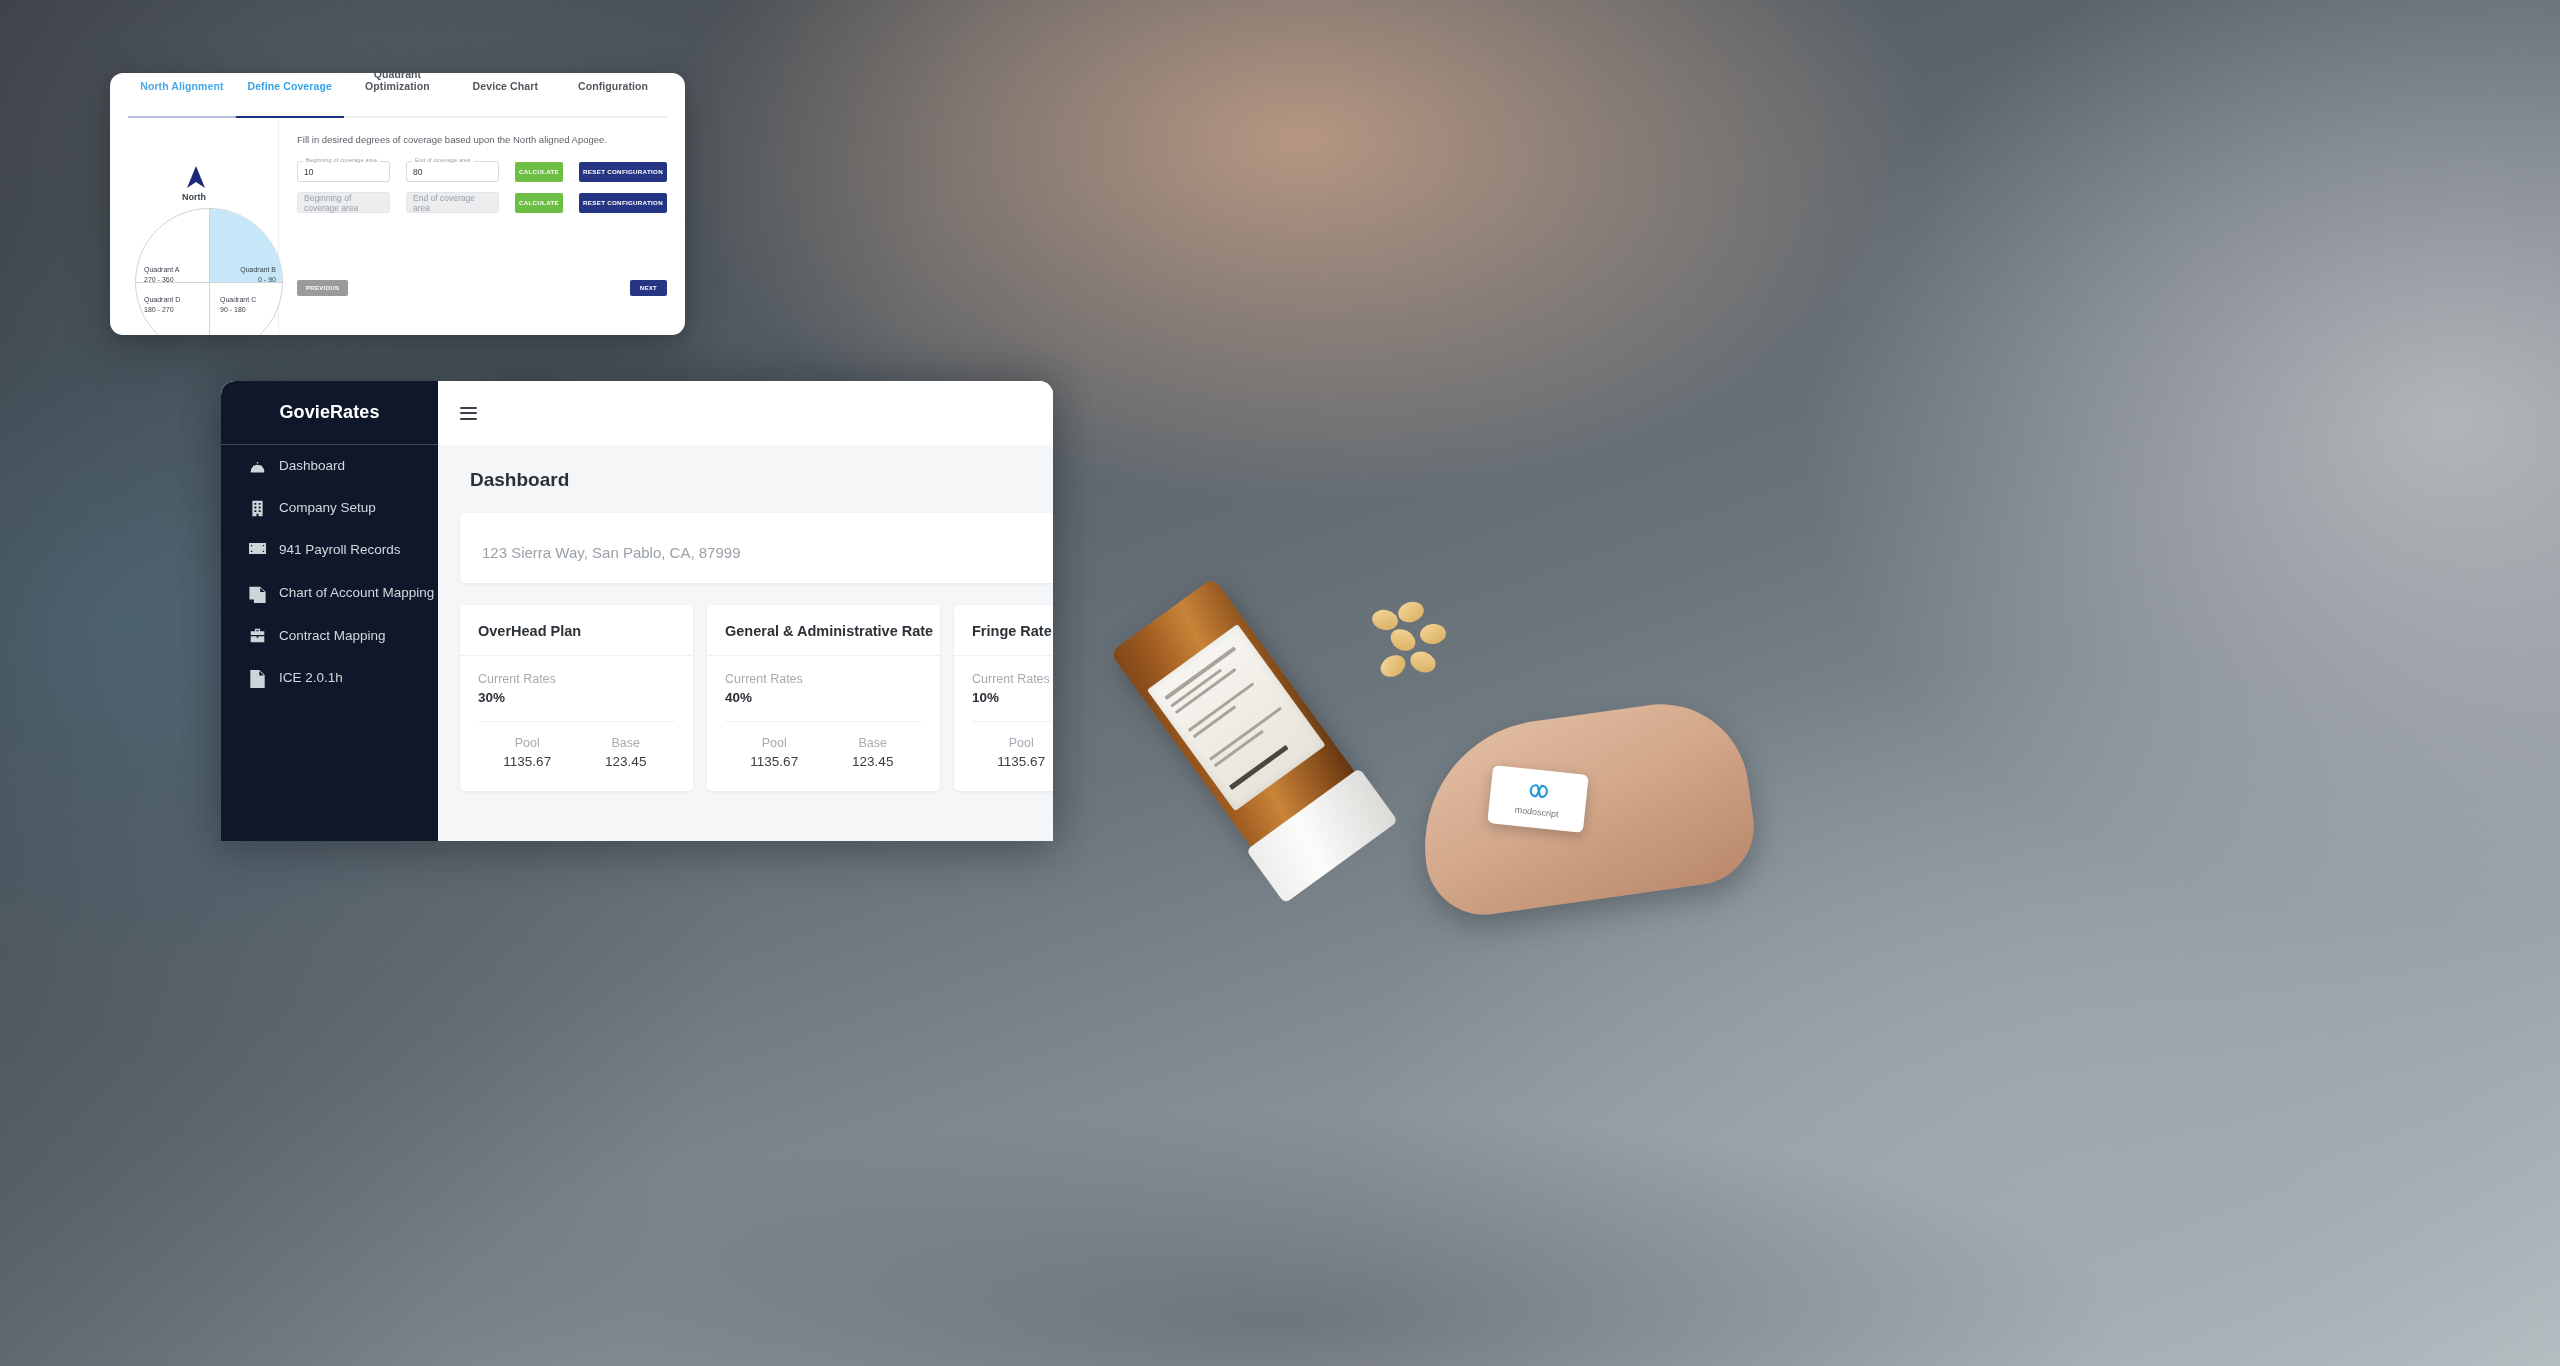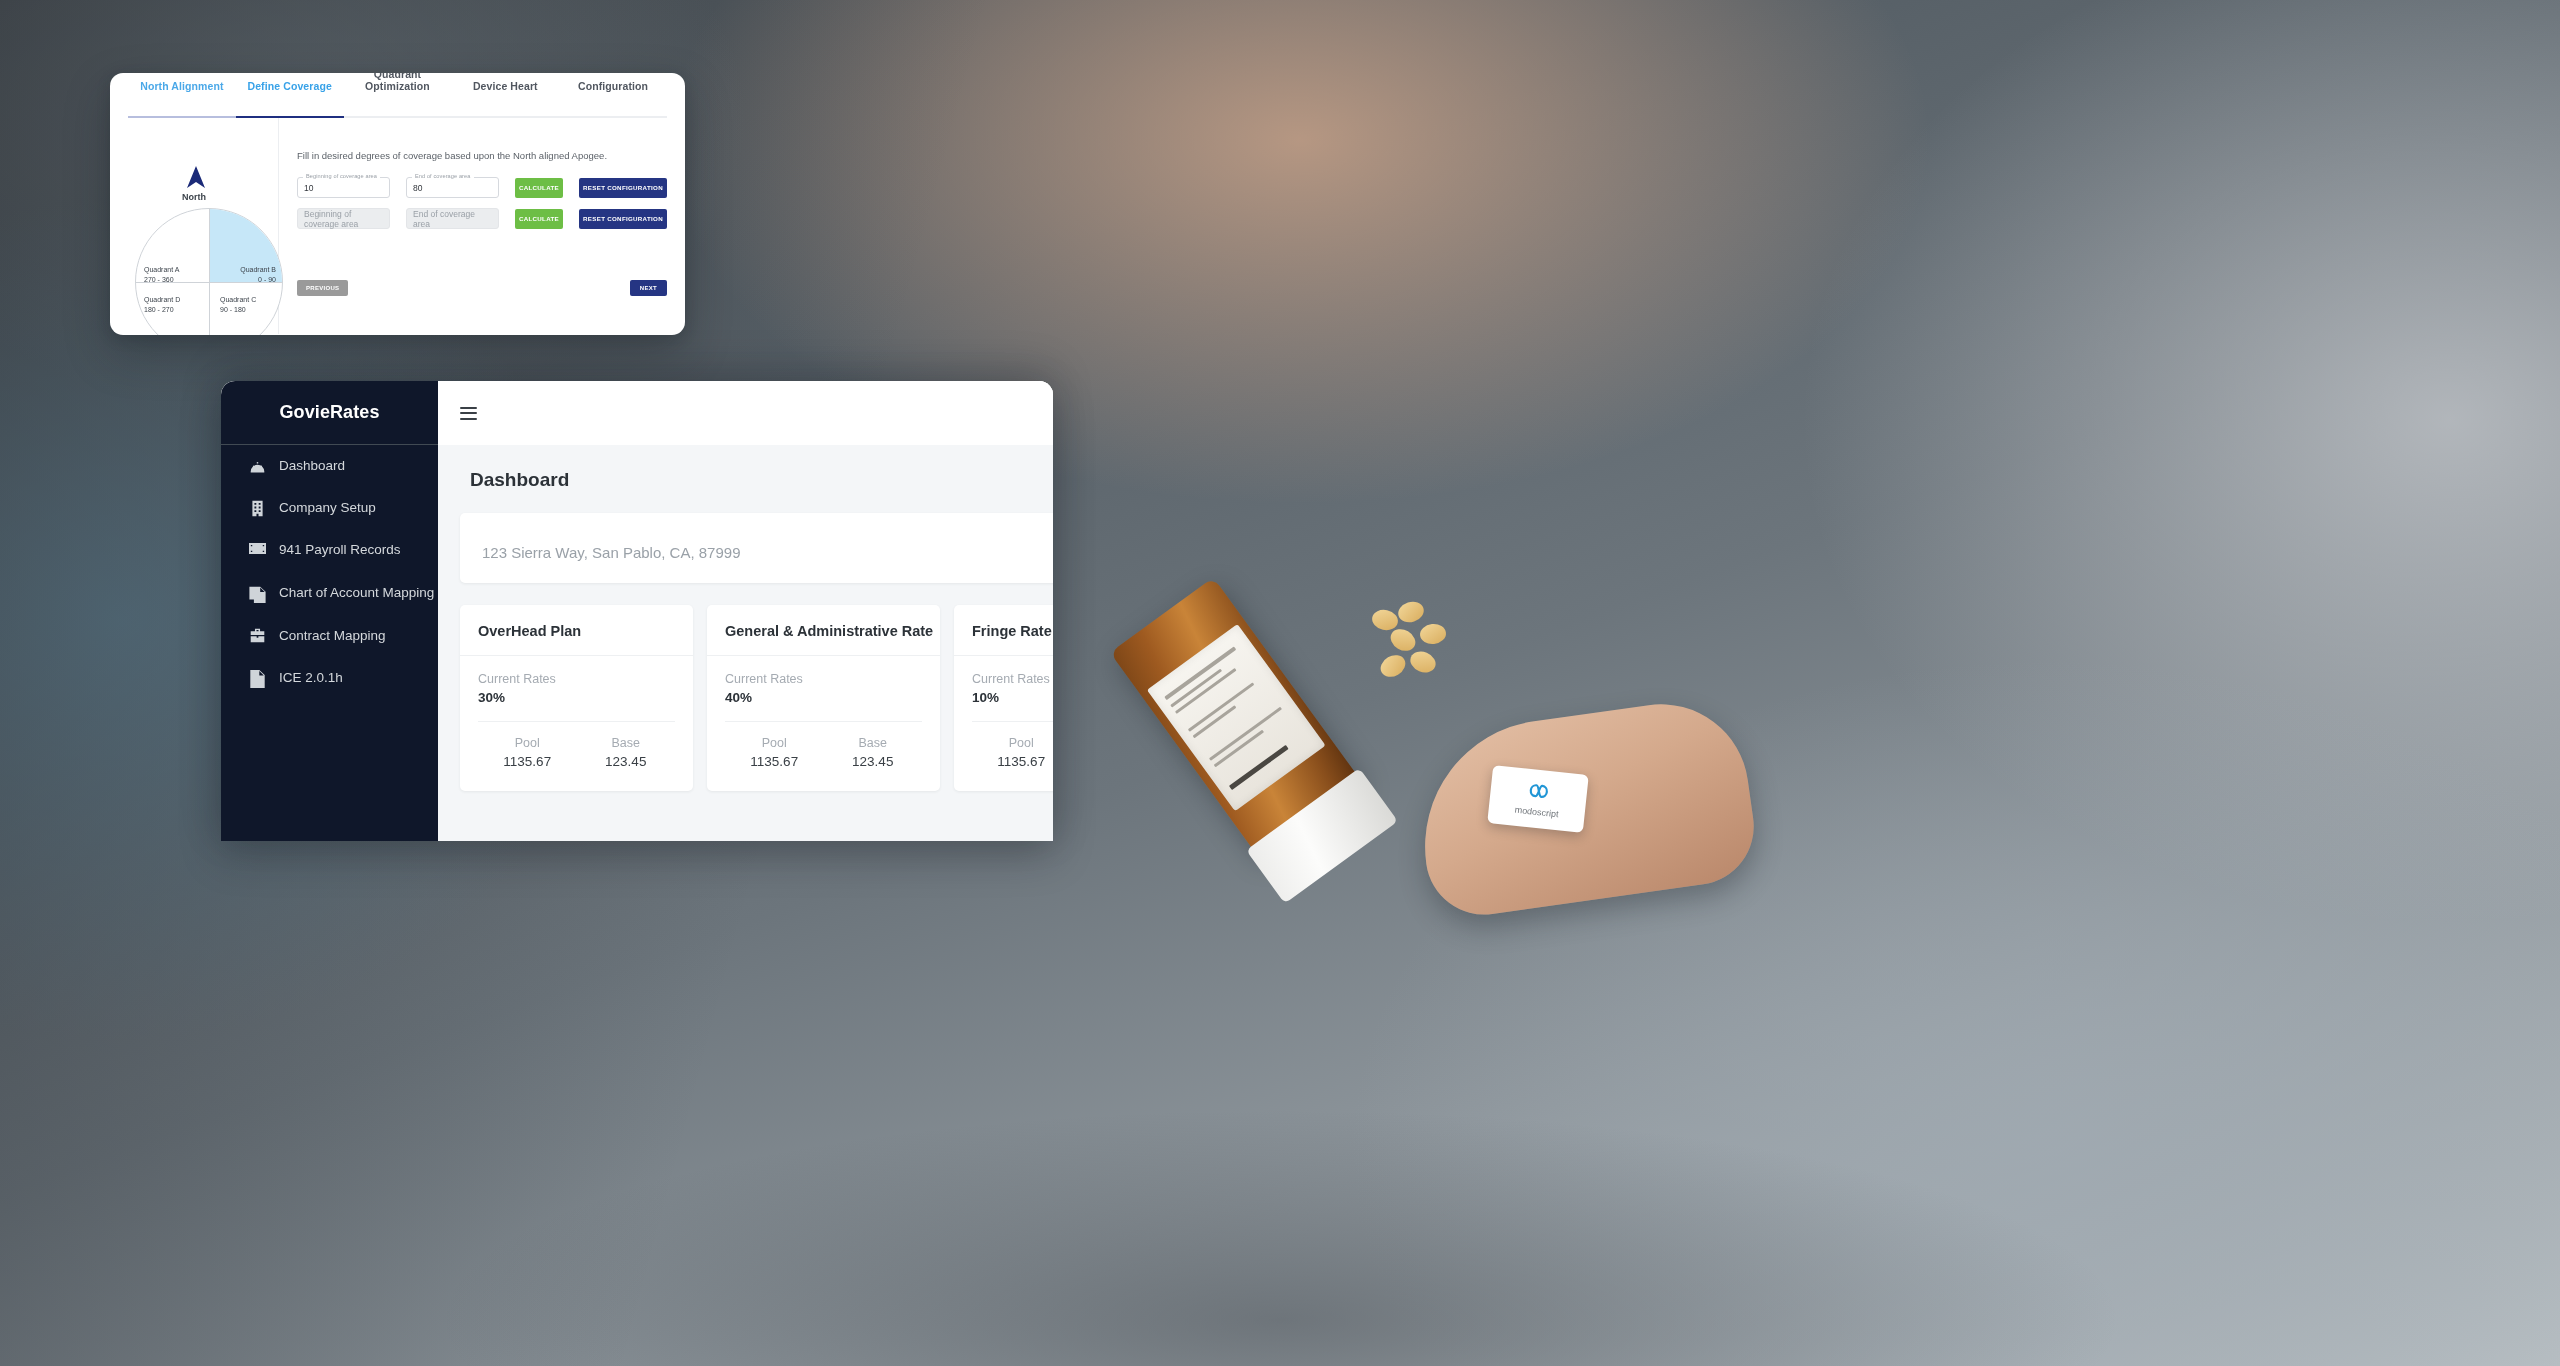--- a/index.html
+++ b/index.html
@@ -94,21 +94,21 @@
   }
   .quad-txt {
     position: absolute; font-size: 7px; line-height: 1.45; color: #3c434b;
   }
   .quad-txt b { font-weight: 400; display: block; }
   #qa { left: 8px; top: 56px; }
   #qb { right: 6px; top: 56px; text-align: right; }
   #qd { left: 8px; top: 86px; }
   #qc { left: 84px; top: 86px; }
 
-  #form-col { flex: 1; padding: 32px 18px 0 18px; position: relative; }
+  #form-col { flex: 1; padding: 16px 18px 0 18px; position: relative; }
   #fill-hint { font-size: 9.5px; color: #5b6168; margin-bottom: 16px; }
   .form-row { display: flex; align-items: center; gap: 16px; margin-bottom: 10px; }
   .fld {
     position: relative; width: 93px; height: 21px;
     border: 1px solid #d6d9de; border-radius: 3px;
     background: #fff; display: flex; align-items: center;
     padding: 0 6px; font-size: 8.5px; color: #32363c;
   }
   .fld .legend {
     position: absolute; top: -5px; left: 5px;
@@ -386,21 +386,21 @@
 <body>
 
 <div id="bg-photo"></div>
 
 <div class="float-card" id="coverage-panel">
 
   <div id="coverage-tabs">
     <div class="cv-tab blue-light">North Alignment</div>
     <div class="cv-tab blue-active">Define Coverage</div>
     <div class="cv-tab">Quadrant Optimization</div>
-    <div class="cv-tab">Device Heart</div>
+    <div class="cv-tab">Device Chart</div>
     <div class="cv-tab">Configuration</div>
   </div>
 
   <div id="coverage-body">
 
     <div id="compass-col">
       <div id="north-arrow">
         <svg width="26" height="26" viewBox="0 0 26 26">
           <path d="M13 2 L22 24 L13 18 L4 24 Z" fill="#1b2a78"></path>
         </svg>

